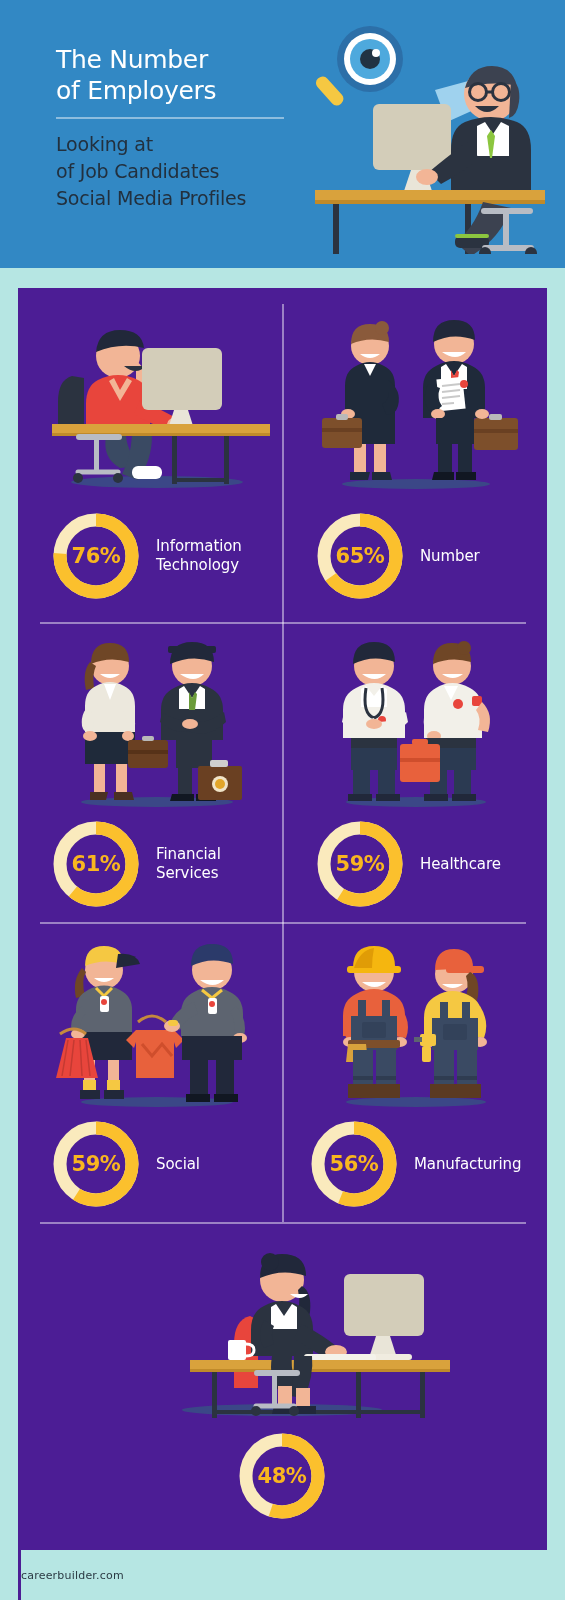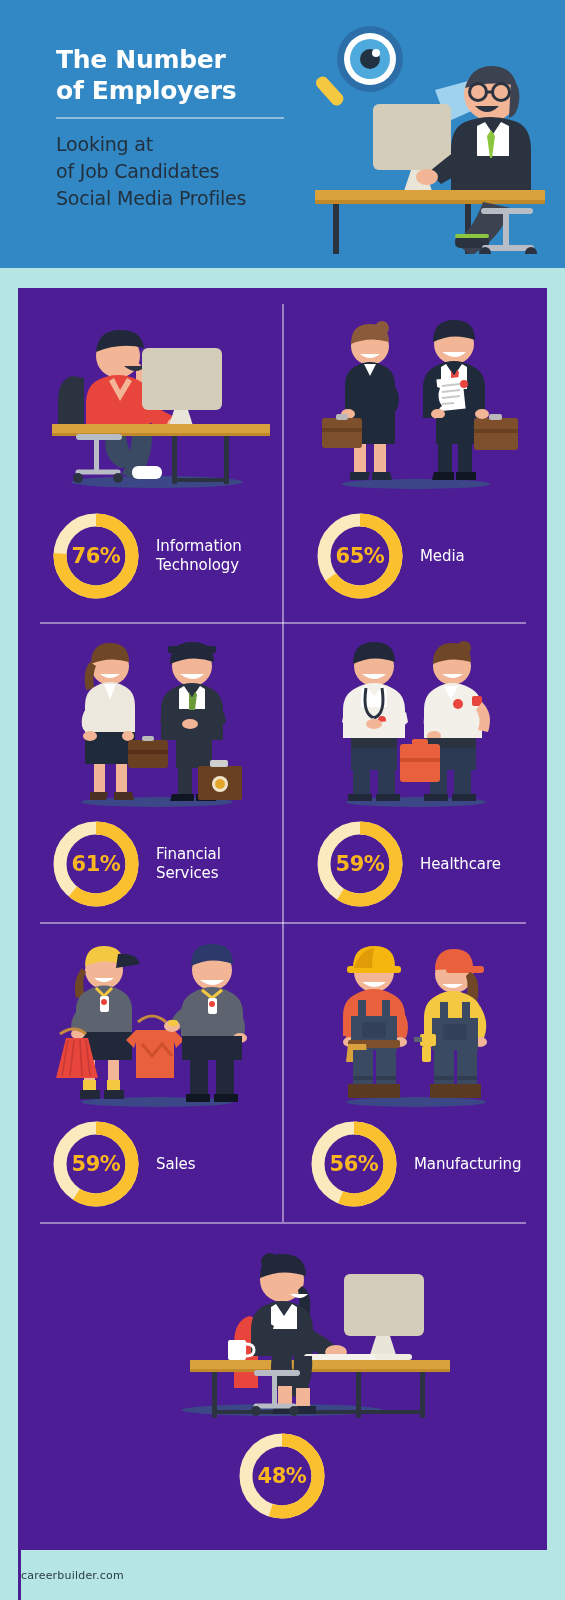--- a/index.html
+++ b/index.html
@@ -11,21 +11,21 @@
   }
   #page { position: relative; width: 565px; height: 1600px; background: #b6e6e3; }
 
   
   .header {
     position: absolute; left: 0; top: 0; width: 565px; height: 268px;
     background: #3288c4; overflow: hidden;
   }
   .header-text { position: absolute; left: 56px; top: 44px; width: 250px; }
   .title {
-    color: #ffffff; font-weight: bold; font-size: 25px; line-height: 31px;
+    color: #ffffff; font-weight: normal; font-size: 25px; line-height: 31px;
     letter-spacing: -0.3px; font-family: "DejaVu Sans", sans-serif;
   }
   .title-rule {
     margin: 11px 0 12px 0; height: 2px; width: 228px;
     background: rgba(255,255,255,0.45);
   }
   .subtitle {
     color: #22303e; font-size: 19px; line-height: 27px; letter-spacing: -0.2px;
     font-family: "DejaVu Sans", sans-serif;
   }
@@ -265,21 +265,21 @@
         </svg>
       </div>
       <div class="metric" style="padding-left:18px;">
         <div class="donut">
           <svg viewBox="0 0 92 92" width="92" height="92">
             <circle cx="46" cy="46" r="36" fill="none" stroke="#faeabd" stroke-width="13"></circle>
             <circle cx="46" cy="46" r="36" fill="none" stroke="#fbc02d" stroke-width="13" stroke-dasharray="147.0 79.2" transform="rotate(-90 46 46)"></circle>
           </svg>
           <div class="donut-label">65%</div>
         </div>
-        <div class="metric-name">Media</div>
+        <div class="metric-name">Number</div>
       </div>
     </div>
 
     <div class="cell" style="left:14px; top:338px; width:250px; height:290px;">
       <div class="art">
         <svg viewBox="0 0 250 182" width="250" height="182">
           <ellipse class="shadow-ellipse" cx="125" cy="176" rx="76" ry="5"></ellipse>
 
           <circle cx="78" cy="40" r="19" fill="#f2b596"></circle>
           <path d="M59 38 q0 -21 19 -21 q19 0 19 19 q-20 -6 -38 2z" fill="#6f4626"></path>
@@ -452,21 +452,21 @@
         </svg>
       </div>
       <div class="metric" style="padding-left:18px;">
         <div class="donut">
           <svg viewBox="0 0 92 92" width="92" height="92">
             <circle cx="46" cy="46" r="36" fill="none" stroke="#faeabd" stroke-width="13"></circle>
             <circle cx="46" cy="46" r="36" fill="none" stroke="#fbc02d" stroke-width="13" stroke-dasharray="133.5 92.7" transform="rotate(-90 46 46)"></circle>
           </svg>
           <div class="donut-label">59%</div>
         </div>
-        <div class="metric-name">Sales</div>
+        <div class="metric-name">Social</div>
       </div>
     </div>
 
     <div class="cell" style="left:278px; top:638px; width:240px; height:290px;">
       <div class="art">
         <svg viewBox="0 0 240 182" width="240" height="182">
           <ellipse class="shadow-ellipse" cx="120" cy="176" rx="70" ry="5"></ellipse>
 
           <circle cx="78" cy="46" r="20" fill="#f2b596"></circle>
           <path d="M57 42 q0 -22 21 -22 q21 0 21 20z" fill="#f5b60f"></path>

